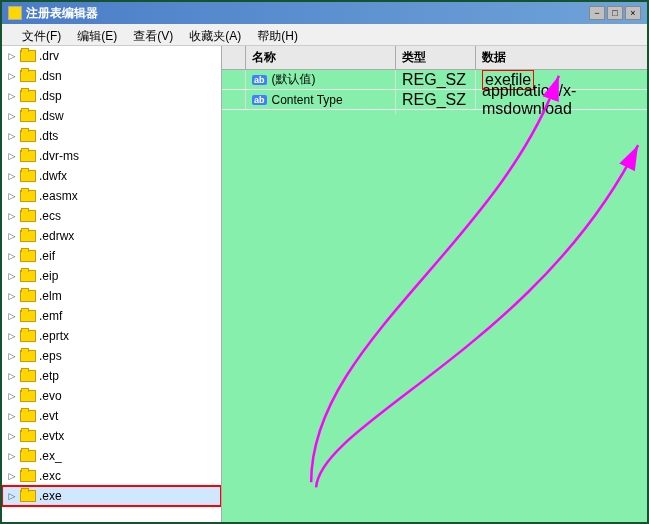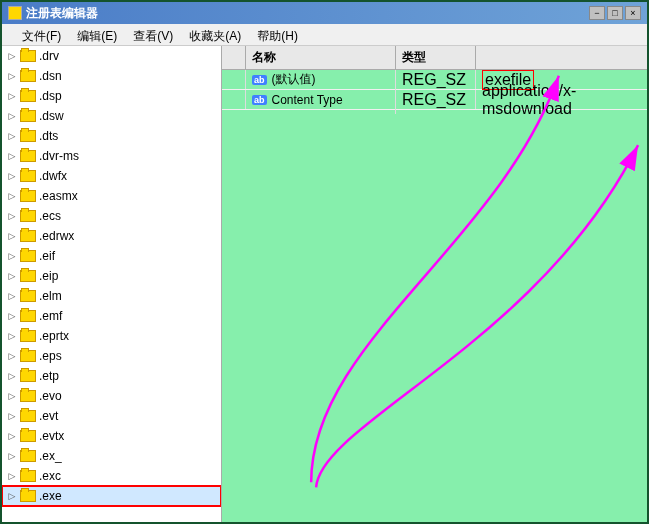--- a/index.html
+++ b/index.html
@@ -381,20 +381,21 @@
         <span>.exe</span>
       </div>
     </div>
 
     <div class="right-panel">
 
       <div class="table-header">
         <div class="col-select"></div>
         <div class="col-name">名称</div>
         <div class="col-type">类型</div>
+        <div class="col-data">数据</div>
       </div>
 
       <div class="table-body">
 
         <div class="table-row">
           <div class="row-select"></div>
           <div class="row-name">
             <span class="ab-icon">ab</span>
             <span>(默认值)</span>
           </div>

